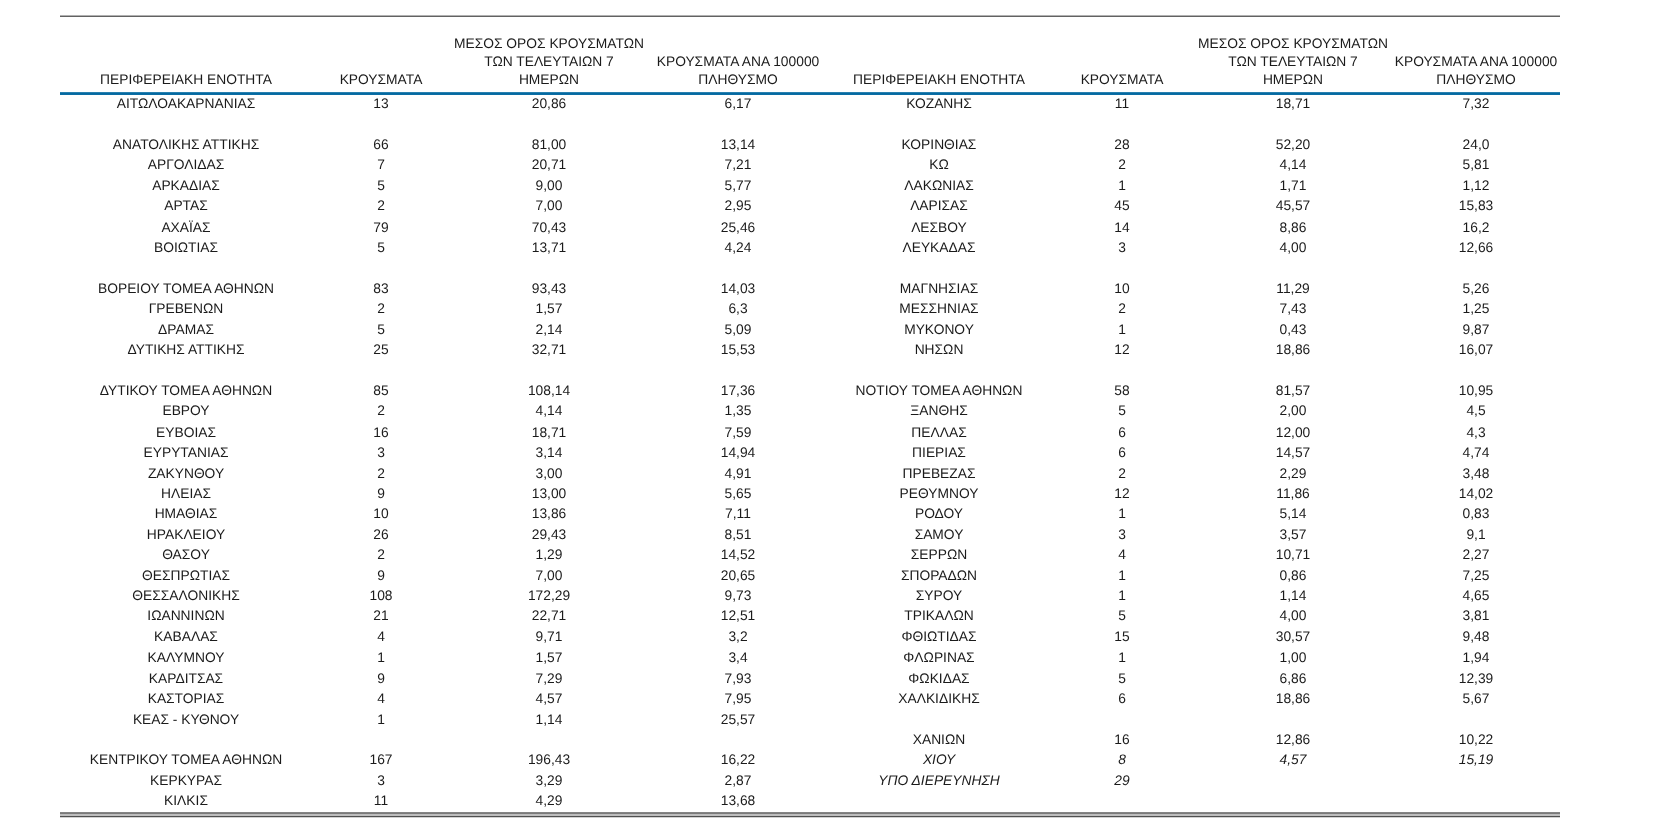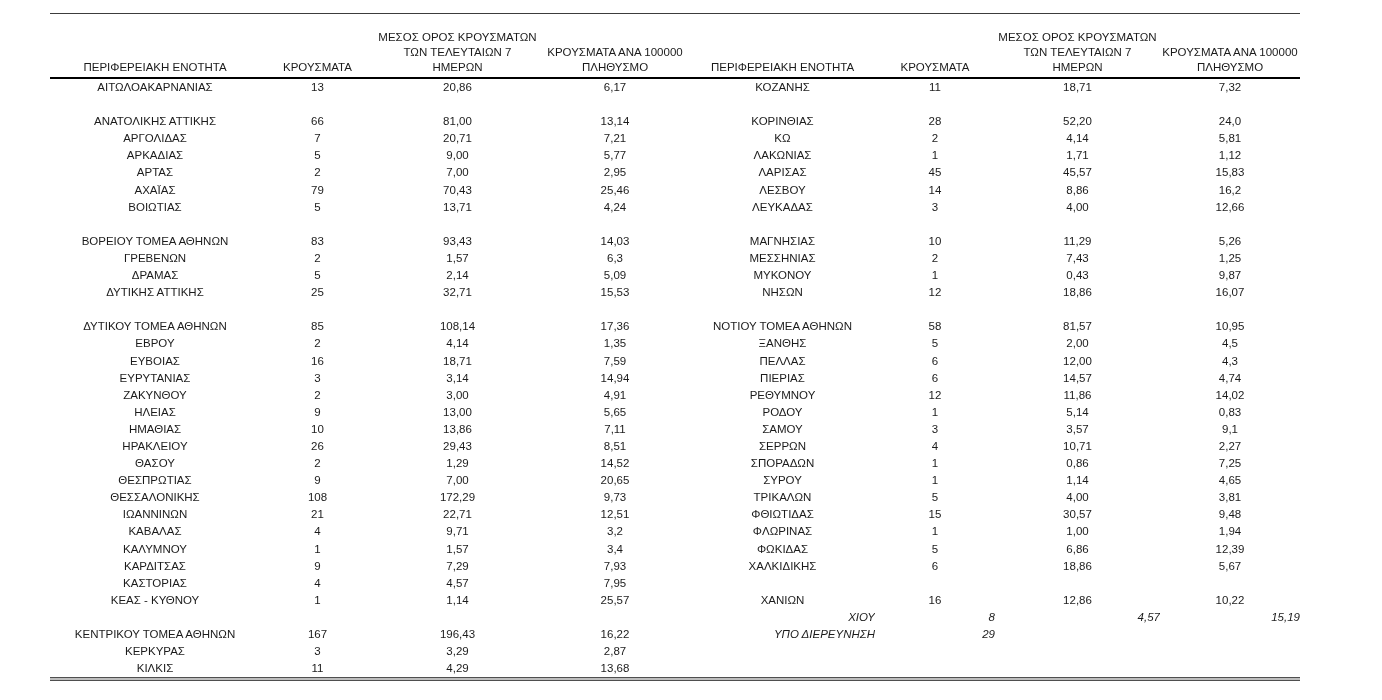--- a/index.html
+++ b/index.html
@@ -30,33 +30,33 @@
   }
   table.t-left  { width: 640px; }
   table.t-right { width: 610px; }
   table.t th {
     font-weight: normal;
     vertical-align: bottom;
     text-align: center;
     white-space: pre-line;
     height: 61px;
     padding: 0 2px 2px 2px;
-    border-bottom: 2px solid #000000;
+    border-bottom: 2px solid #0369a1;
     line-height: 1.3;
   }
   table.t td {
     height: 17.1px;
     padding: 0;
     text-align: center;
     vertical-align: middle;
     white-space: nowrap;
     overflow: hidden;
     line-height: 17.1px;
   }
-  tr.italic td { font-style: italic; text-align: right; }
+  tr.italic td { font-style: italic; }
   .bottom-rule {
     height: 2px;
     background: #bdbdbd;
     border-top: 1px solid #4f4f4f;
     border-bottom: 1px solid #4f4f4f;
   }
   
   .t-left  col.c-region  { width: 210px; }
   .t-left  col.c-cases   { width: 115px; }
   .t-left  col.c-avg7    { width: 165px; }
@@ -426,20 +426,26 @@
             <td>12,00</td>
             <td>4,3</td>
           </tr>
           <tr>
             <td>ΠΙΕΡΙΑΣ</td>
             <td>6</td>
             <td>14,57</td>
             <td>4,74</td>
           </tr>
           <tr>
+            <td>ΠΡΕΒΕΖΑΣ</td>
+            <td>2</td>
+            <td>2,29</td>
+            <td>3,48</td>
+          </tr>
+          <tr>
             <td>ΡΕΘΥΜΝΟΥ</td>
             <td>12</td>
             <td>11,86</td>
             <td>14,02</td>
           </tr>
           <tr>
             <td>ΡΟΔΟΥ</td>
             <td>1</td>
             <td>5,14</td>
             <td>0,83</td>

